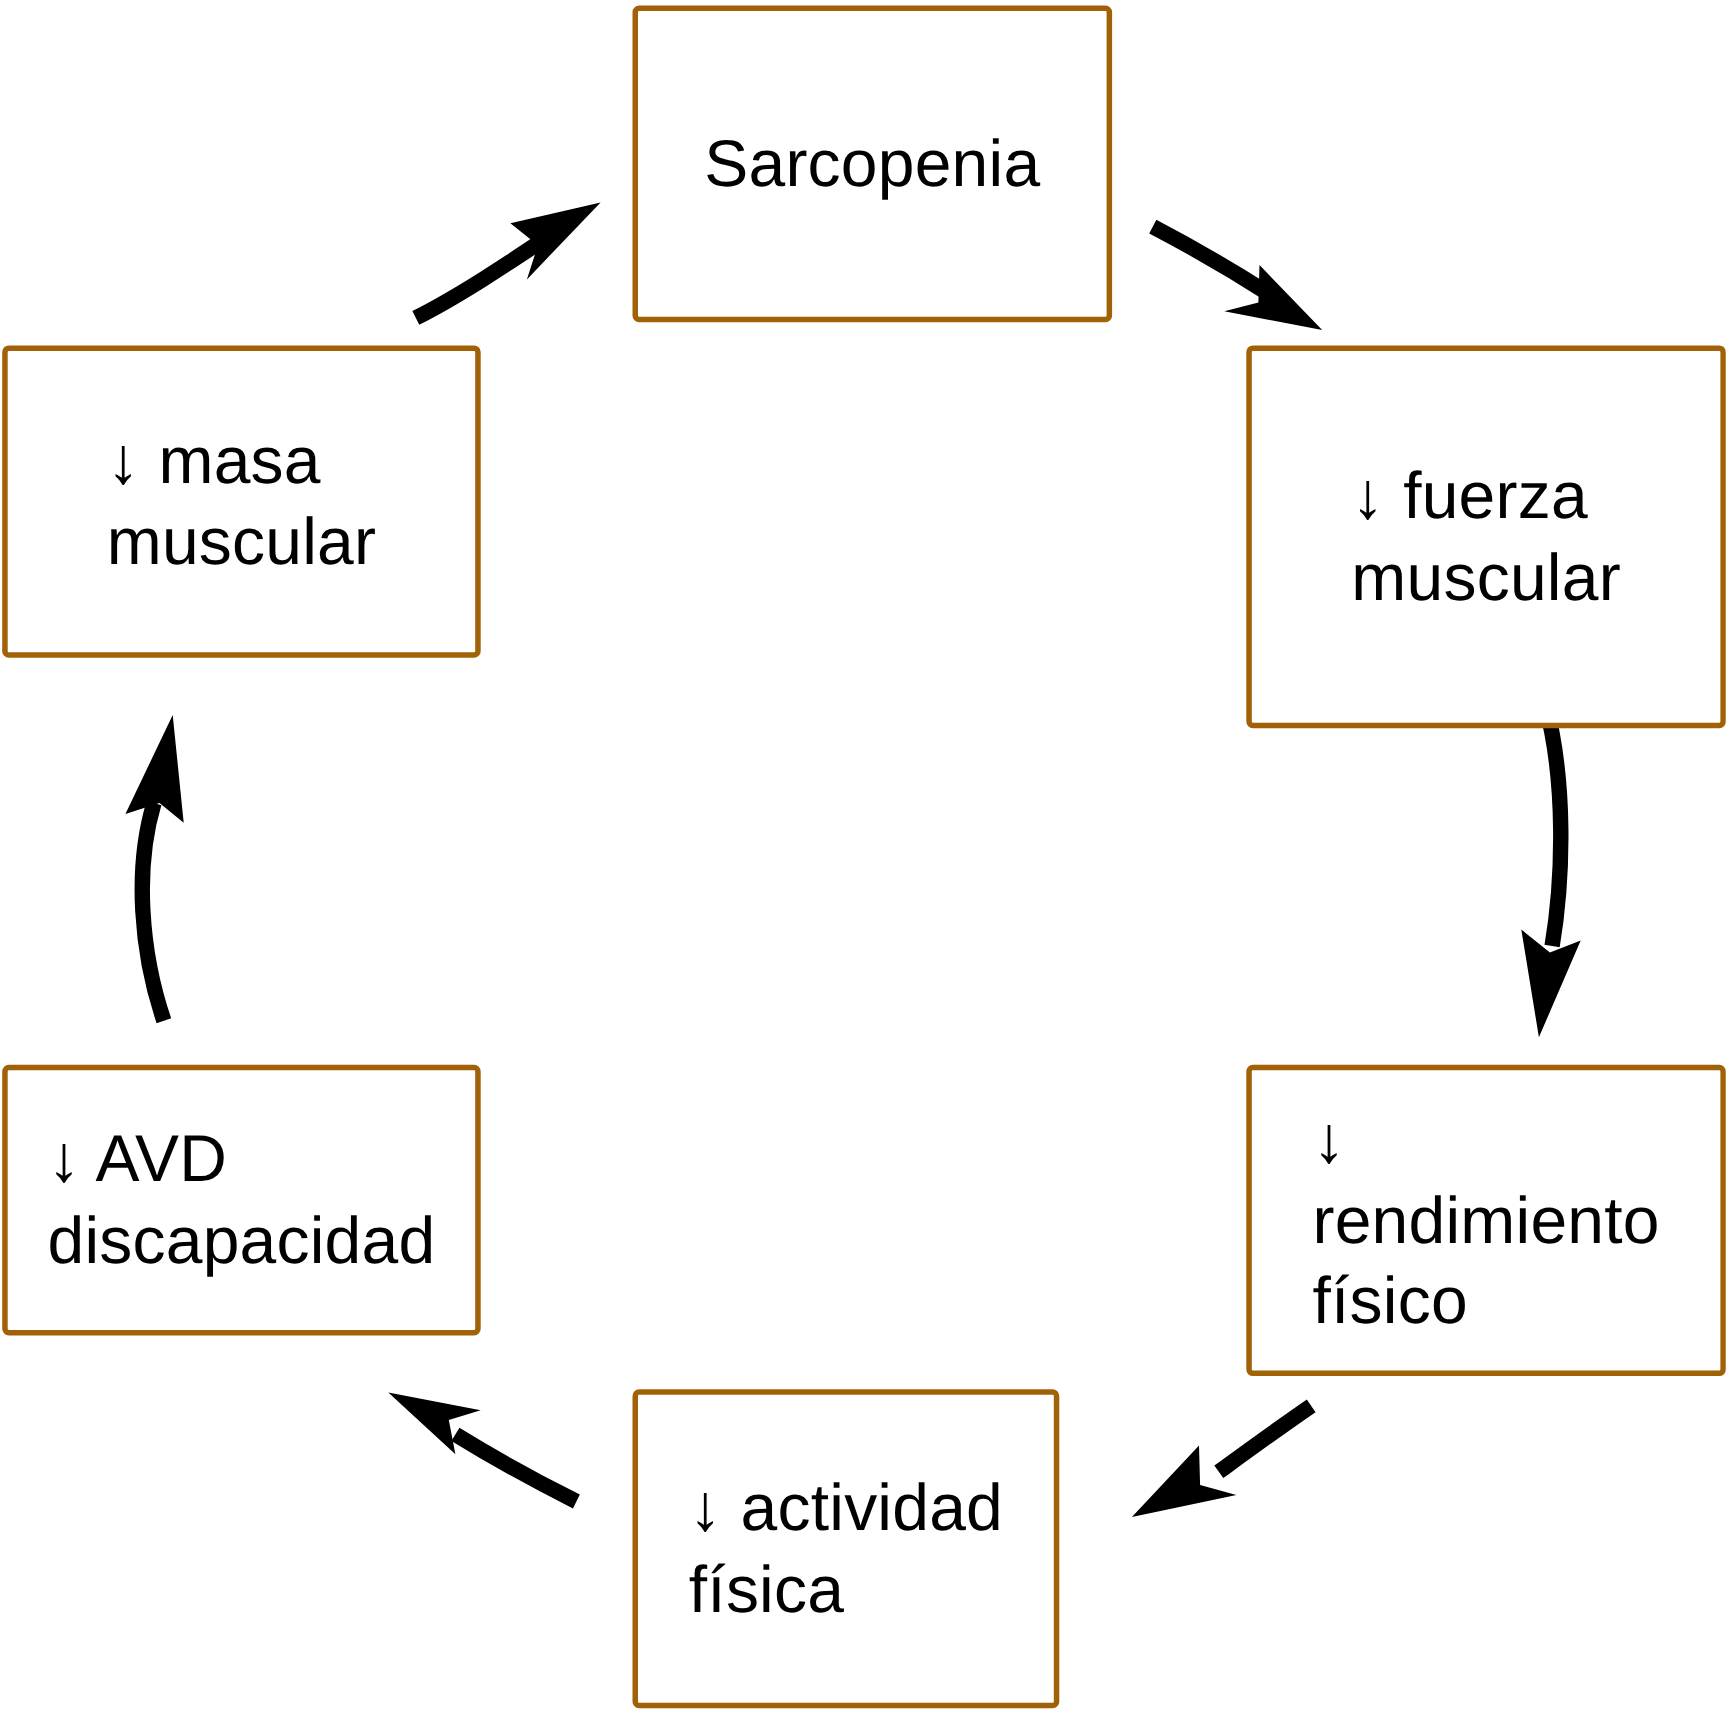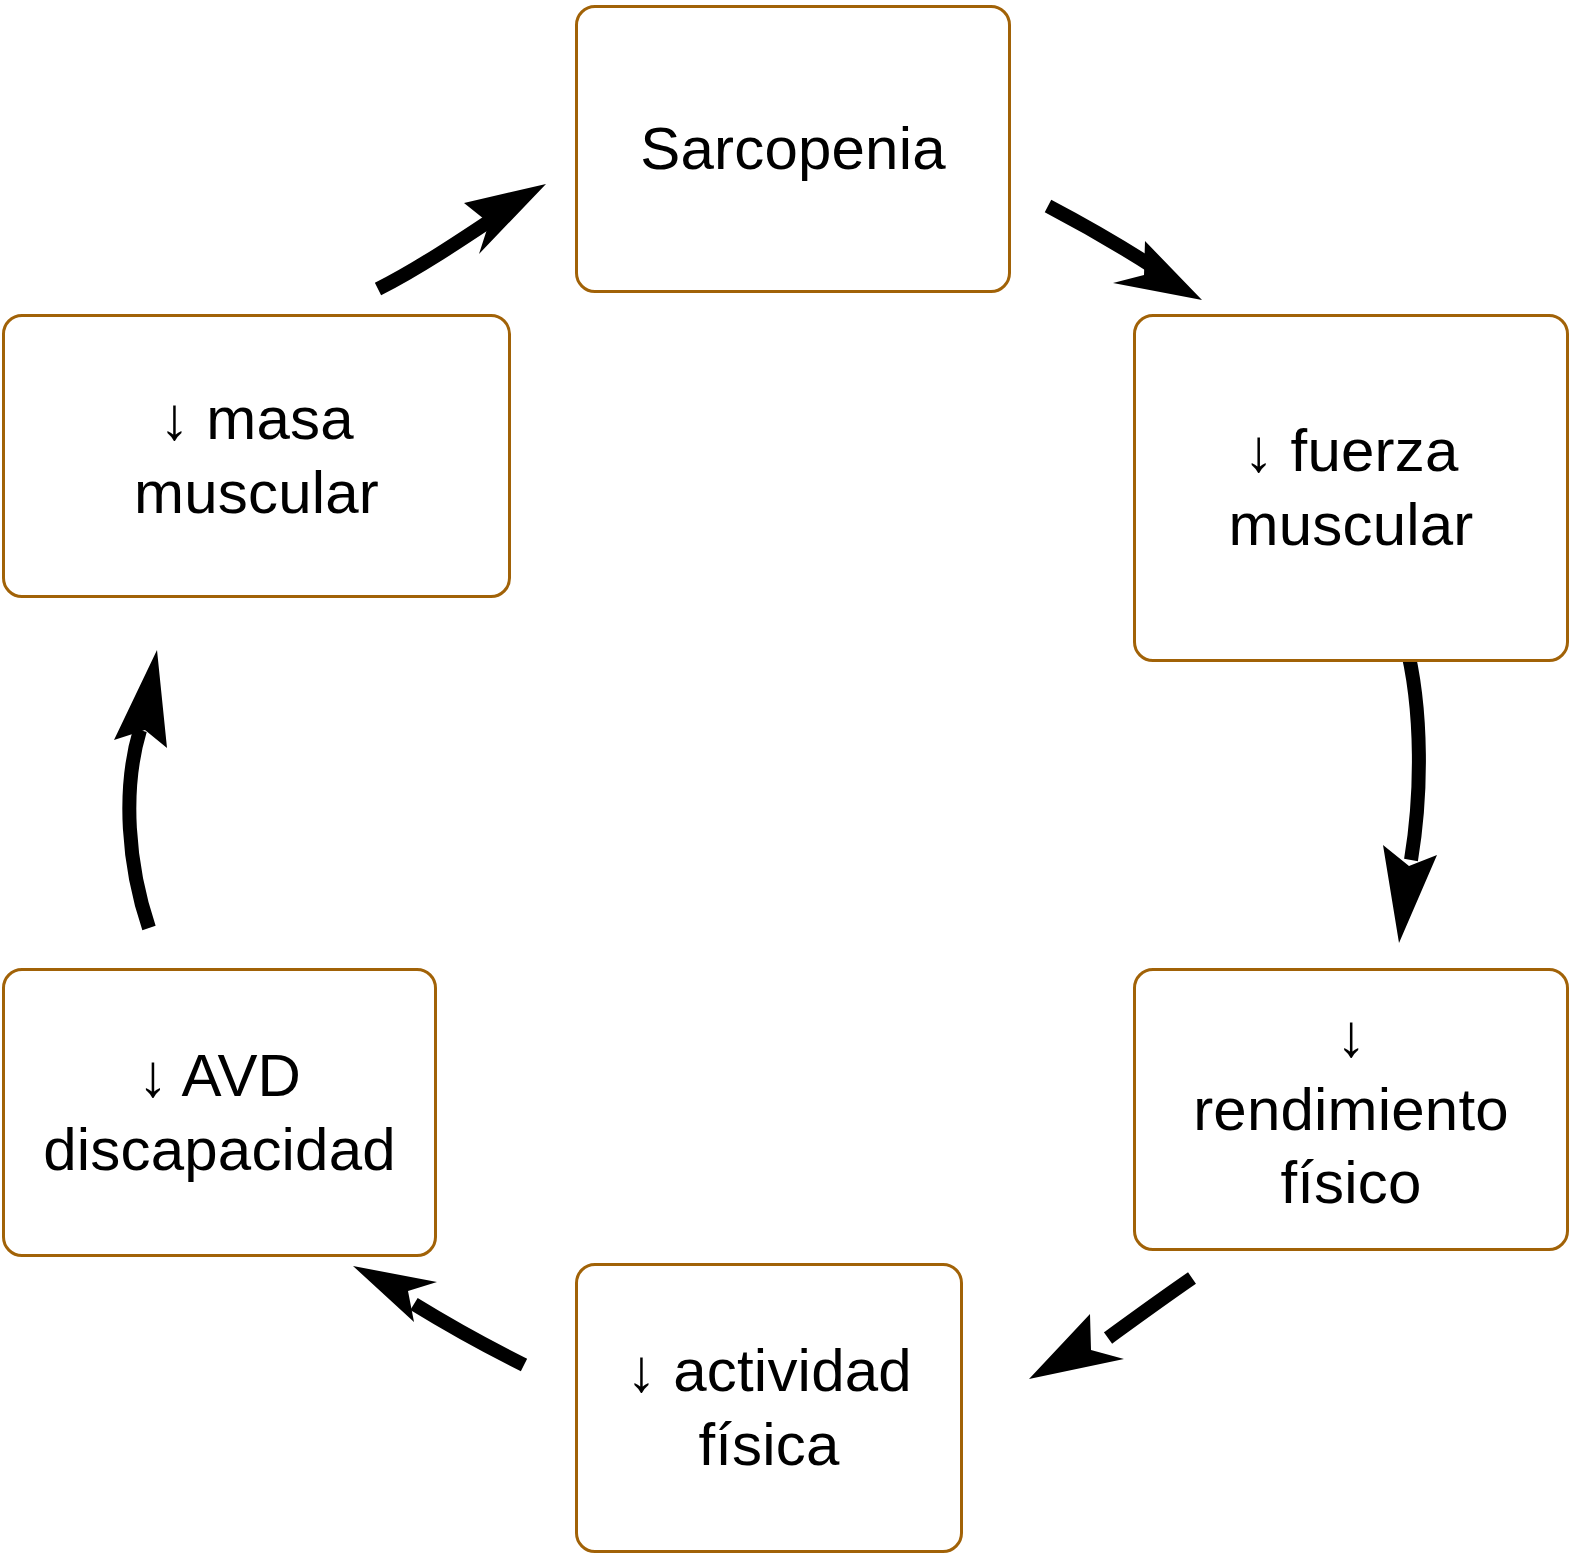--- a/index.html
+++ b/index.html
@@ -11,27 +11,26 @@
     position: relative;
     width: 1569px;
     height: 1556px;
     background: #ffffff;
     overflow: hidden;
     font-family: "Liberation Sans", sans-serif;
   }
   .node-box {
     position: absolute;
     box-sizing: border-box;
-    border: 3px solid #a16207;
-    border-radius: 20px;
+    border: 5px solid #a16207;
+    border-radius: 6px;
     background: #ffffff;
     display: flex;
     align-items: center;
     justify-content: center;
-    text-align: center;
   }
   .node-label {
     font-family: "Liberation Sans", sans-serif;
     font-size: 60px;
     line-height: 1.23;
     color: #000000;
     white-space: pre-line;
     letter-spacing: 0.2px;
   }
   .arrow-layer {
@@ -40,22 +39,22 @@
     top: 0;
     width: 1569px;
     height: 1556px;
     pointer-events: none;
   }
   
   #node-sarcopenia      { left: 575px;  top: 5px;    width: 436px; height: 288px; }
   #node-fuerza-muscular { left: 1133px; top: 314px;  width: 436px; height: 348px; }
   #node-rendimiento     { left: 1133px; top: 968px;  width: 436px; height: 283px; }
   #node-actividad       { left: 575px;  top: 1263px; width: 388px; height: 290px; }
-  #node-avd             { left: 2px;    top: 968px;  width: 435px; height: 289px; }
-  #node-masa-muscular   { left: 2px;    top: 314px;  width: 509px; height: 284px; }
+  #node-avd             { left: 2px;    top: 968px;  width: 435px; height: 246px; }
+  #node-masa-muscular   { left: 2px;    top: 314px;  width: 435px; height: 284px; }
 </style>
 </head>
 <body>
 
 <div id="diagram-root">
 
   <svg class="arrow-layer" viewBox="0 0 1569 1556" xmlns="http://www.w3.org/2000/svg">
 
     <g>
       <path d="M 378,289 C 420,268 470,234 512,206" stroke="#000000" stroke-width="14" fill="none" stroke-linecap="butt"></path>

